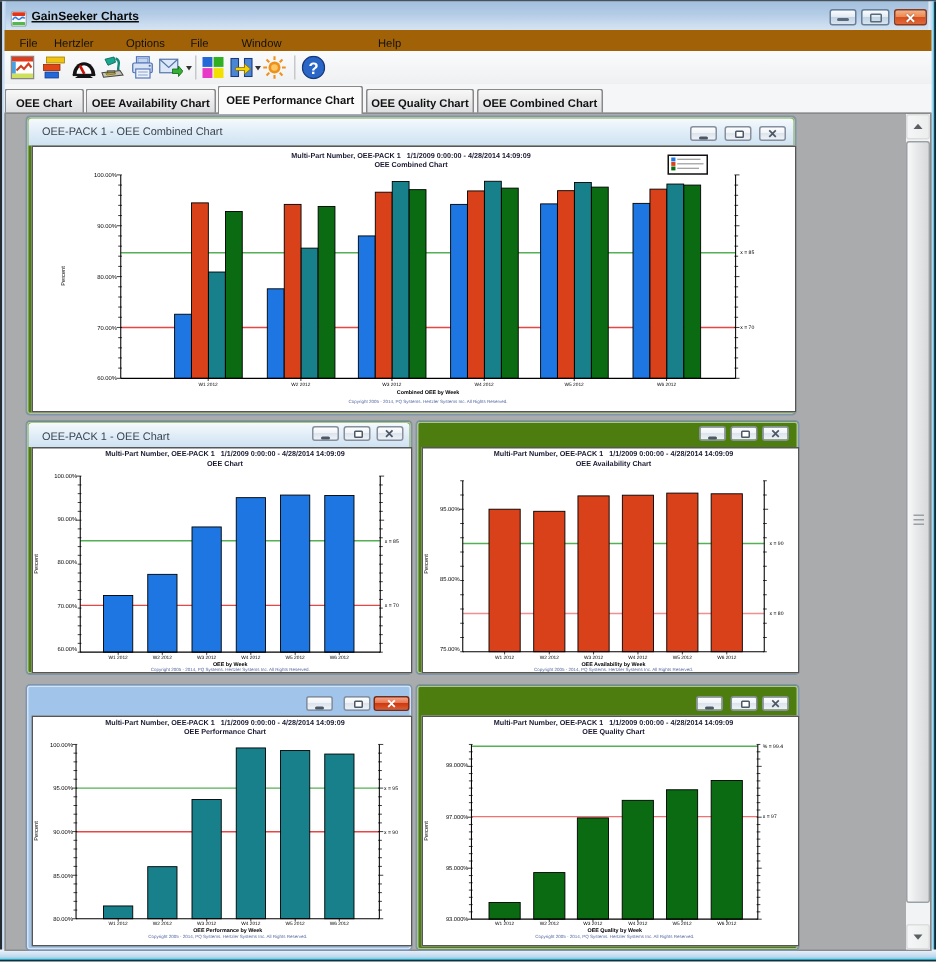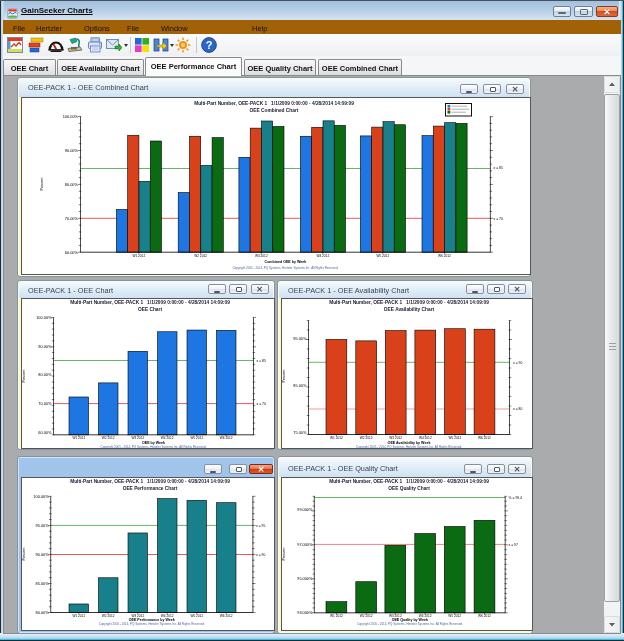--- a/index.html
+++ b/index.html
@@ -40,21 +40,21 @@
 
 #mdiborder { left:3px; top:75px; width:618px; height:559px; border:1px solid #8a8a8a; background:#aaabad; }
 
 #sbar { left:604px; top:76px; width:16px; height:557px; background:#f2f3f4; }
 .sbtn { position:absolute; left:0; width:16px; height:17px; background:linear-gradient(90deg,#f5f6f7,#eceded); border:1px solid #dcdddd; border-radius:2px;}
 #sthumb { position:absolute; left:0px; top:18px; width:16px; height:508px; border:1px solid #9aa0a4; border-radius:2px;
   background:linear-gradient(90deg,#f8f9f9,#e9eaeb 40%,#d7d9da); }
 .grip { position:absolute; left:4px; width:7px; height:1px; background:#9aa0a4; }
 
 .win { position:absolute; border:1px solid #7e95ad; border-radius:3px;
-  background:#fef9c3; box-shadow: inset 0 0 0 1px rgba(255,255,255,.55); }
+  background:#4d7c0f; box-shadow: inset 0 0 0 1px rgba(255,255,255,.55); }
 .win .tbar { position:absolute; left:1px; top:1px; right:1px; border-radius:2px 2px 0 0; font-size:7.3px; color:#3a4550;
   background:linear-gradient(#f5fafd 0%,#e2eef8 45%,#cfe2f2 100%); }
 .win.active .tbar { background:linear-gradient(#d3e7fa 0%,#b6d6f3 45%,#8cb8e4 100%); }
 .win .ttext { position:absolute; left:9px; top:3px; white-space:nowrap; }
 .win.active { background:#a0c4ea; }
 .wbtn { position:absolute; height:10px; width:18px; border:1px solid #87909c; border-radius:2px;
   background:linear-gradient(#fdfeff 0%,#f0f4f8 45%,#dde4ec 50%,#eef3f8 100%); }
 .wbtn .g { position:absolute; }
 .wbtn .gmin { left:5px; right:5px; top:6px; height:2px; background:#4d5866; border-radius:1px; }
 .wbtn .gres { left:6px; top:2px; width:6px; height:5px; border:1px solid #4d5866; border-radius:1px; background:#fff; }
@@ -411,23 +411,20 @@
           <line x1="176.8" y1="137.8" x2="176.8" y2="139.60000000000002" stroke="#000" stroke-width="0.5"></line>
           <text x="176.8" y="142.3" font-size="3.2" fill="#000" text-anchor="middle">W5 2012</text>
           <line x1="206.2" y1="137.8" x2="206.2" y2="139.60000000000002" stroke="#000" stroke-width="0.5"></line>
           <text x="206.2" y="142.3" font-size="3.2" fill="#000" text-anchor="middle">W6 2012</text>
           <text x="133.5" y="147" font-size="3.6" font-weight="bold" fill="#000" text-anchor="middle">OEE by Week</text>
           <text x="133.5" y="150.5" font-size="3" fill="#5566a0" text-anchor="middle">Copyright 2005 - 2014, PQ Systems. Hertzler Systems Inc. All Rights Reserved.</text>
         </svg>
       </div>
 </div>
 <div class="win" style="left:273px;top:204px;width:256px;height:170px;">
-<div class="tbar" style="height:16px;">
-        <span class="ttext" style="top:3.5px;">OEE-PACK 1 - OEE Availability Chart</span>
-      </div>
 <div class="wbtn" style="left:188px;top:3px;">
         <div class="g gmin"></div>
       </div>
 <div class="wbtn" style="left:209px;top:3px;">
         <div class="g gres"></div>
       </div>
 <div class="wbtn" style="left:230px;top:3px;width:18px;">
         <div class="g gx">✕</div>
       </div>
 <div class="wcontent" style="left:3px;top:17px;width:252px;height:151px;">
@@ -580,23 +577,20 @@
           <line x1="176.8" y1="136.5" x2="176.8" y2="138.3" stroke="#000" stroke-width="0.5"></line>
           <text x="176.8" y="140.8" font-size="3.2" fill="#000" text-anchor="middle">W5 2012</text>
           <line x1="206.2" y1="136.5" x2="206.2" y2="138.3" stroke="#000" stroke-width="0.5"></line>
           <text x="206.2" y="140.8" font-size="3.2" fill="#000" text-anchor="middle">W6 2012</text>
           <text x="131.8" y="145.3" font-size="3.6" font-weight="bold" fill="#000" text-anchor="middle">OEE Performance by Week</text>
           <text x="131.8" y="149" font-size="3" fill="#5566a0" text-anchor="middle">Copyright 2005 - 2014, PQ Systems. Hertzler Systems Inc. All Rights Reserved.</text>
         </svg>
       </div>
 </div>
 <div class="win" style="left:273px;top:380px;width:256px;height:178px;">
-<div class="tbar" style="height:19px;">
-        <span class="ttext" style="top:6px;">OEE-PACK 1 - OEE Quality Chart</span>
-      </div>
 <div class="wbtn" style="left:186px;top:7px;">
         <div class="g gmin"></div>
       </div>
 <div class="wbtn" style="left:209px;top:7px;">
         <div class="g gres"></div>
       </div>
 <div class="wbtn" style="left:230px;top:7px;width:18px;">
         <div class="g gx">✕</div>
       </div>
 <div class="wcontent" style="left:3px;top:20px;width:252px;height:154px;">

